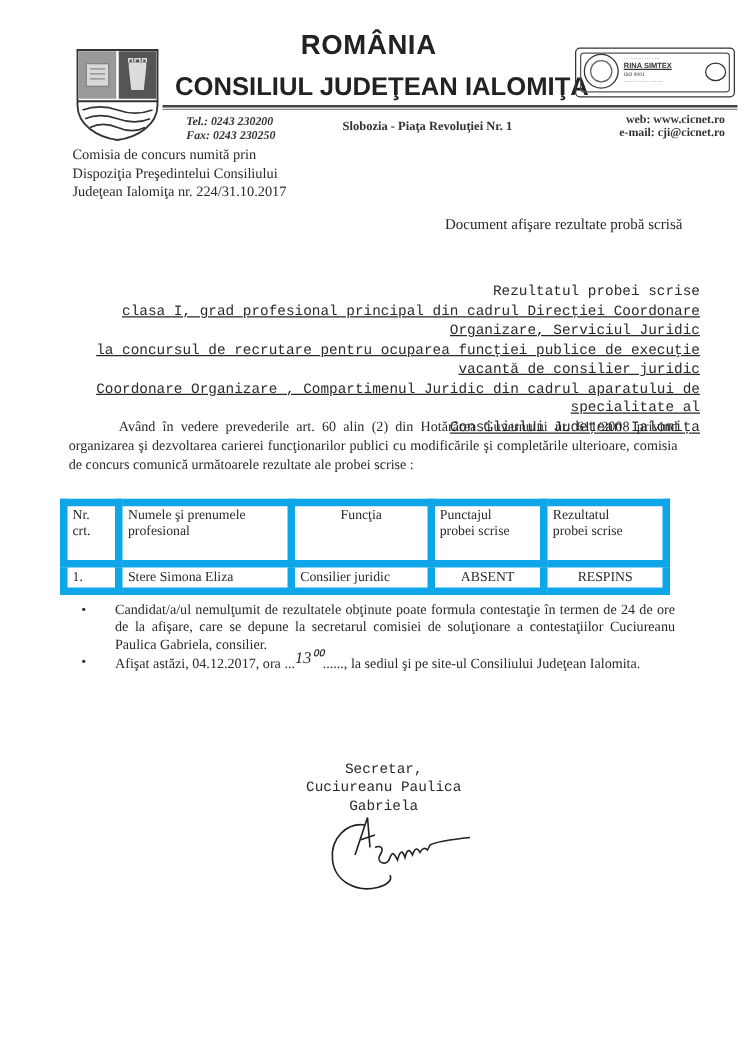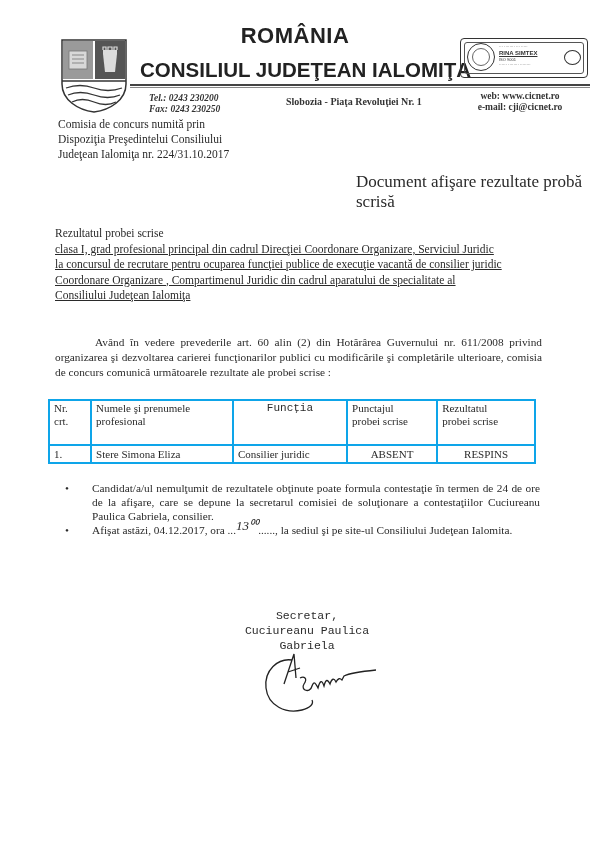--- a/index.html
+++ b/index.html
@@ -48,45 +48,45 @@
   .iso-badge {
     position: absolute; right: 6px; top: 11px; width: 15px; height: 13px;
     border: 1px solid #333; border-radius: 50%;
   }
 
   .contact {
     font-family: "Liberation Serif", serif; font-weight: bold; font-size: 9.5px;
     line-height: 11px; color: #333;
   }
   .tel { left: 149px; top: 93px; font-style: italic; }
-  .addr { left: 274px; top: 96px; font-size: 10px; margin-left: 12px; }
-  .web { left: 460px; top: 91px; text-align: center; width: 120px; }
+  .addr { left: 274px; top: 96px; font-size: 10px; }
+  .web { left: 460px; top: 91px; text-align: right; width: 120px; }
 
   
   .commission { left: 58px; top: 117px; font-size: 11.5px; line-height: 15px; color: #2a2a2a; }
-  .doc-label { left: 356px; top: 172px; font-size: 17px; color: #2a2a2a; }
-
-  .heading { left: 55px; width: 505px; top: 226px; text-align: left; font-size: 11.5px; line-height: 15.5px; color: #2a2a2a; }
+  .doc-label { left: 356px; top: 172px; font-size: 12px; color: #2a2a2a; }
+
+  .heading { left: 55px; width: 505px; top: 226px; text-align: right; font-size: 11.5px; line-height: 15.5px; color: #2a2a2a; font-family: Liberation Mono, monospace; }
   .heading .u { text-decoration: underline; }
 
   .para {
     left: 55px; width: 487px; top: 335px; font-size: 11.3px; line-height: 15px;
     text-align: justify; color: #2a2a2a; text-indent: 40px;
   }
 
   table.results {
     position: absolute; left: 48px; top: 399px; width: 488px;
     border-collapse: collapse; font-size: 11px; color: #2a2a2a;
   }
   table.results td {
-    border: 2px solid #0ea5e9; padding: 1px 4px; vertical-align: top; line-height: 13px;
+    border: 6px solid #0ea5e9; padding: 1px 4px; vertical-align: top; line-height: 13px;
   }
   table.results tr.hdr td { height: 41px; }
   table.results tr.row td { height: 14px; vertical-align: middle; }
-  .c1 { width: 33px; } .c2 { width: 136px; } .c3 { width: 107px; font-family: Liberation Mono, monospace; }
+  .c1 { width: 33px; } .c2 { width: 136px; } .c3 { width: 107px; }
   .c4 { width: 82px; } .c5 { width: 90px; margin-top: 44px; }
   .center { text-align: center; }
 
   .bullets { left: 62px; width: 478px; top: 481px; font-size: 11.3px; line-height: 14px; color: #2a2a2a; }
   .bullet-item { position: relative; padding-left: 30px; text-align: justify; }
   .bullet-dot { position: absolute; left: 3px; top: 0; }
   .hand { font-family: Liberation Serif, serif; font-style: italic; font-size: 13px; position: relative; top: -4px; }
 
   .secretary { left: 232px; width: 150px; top: 608px; text-align: center; font-size: 11.5px; line-height: 15px; color: #2a2a2a; font-family: Liberation Mono, monospace; }
   .signature { left: 260px; top: 648px; width: 130px; height: 70px; }

